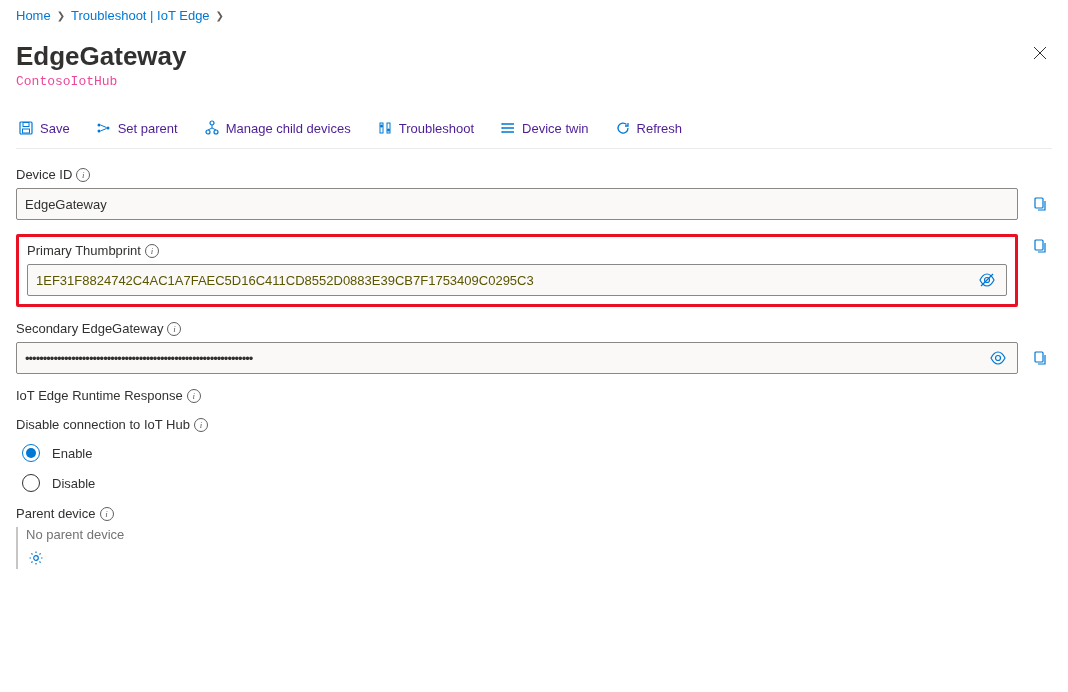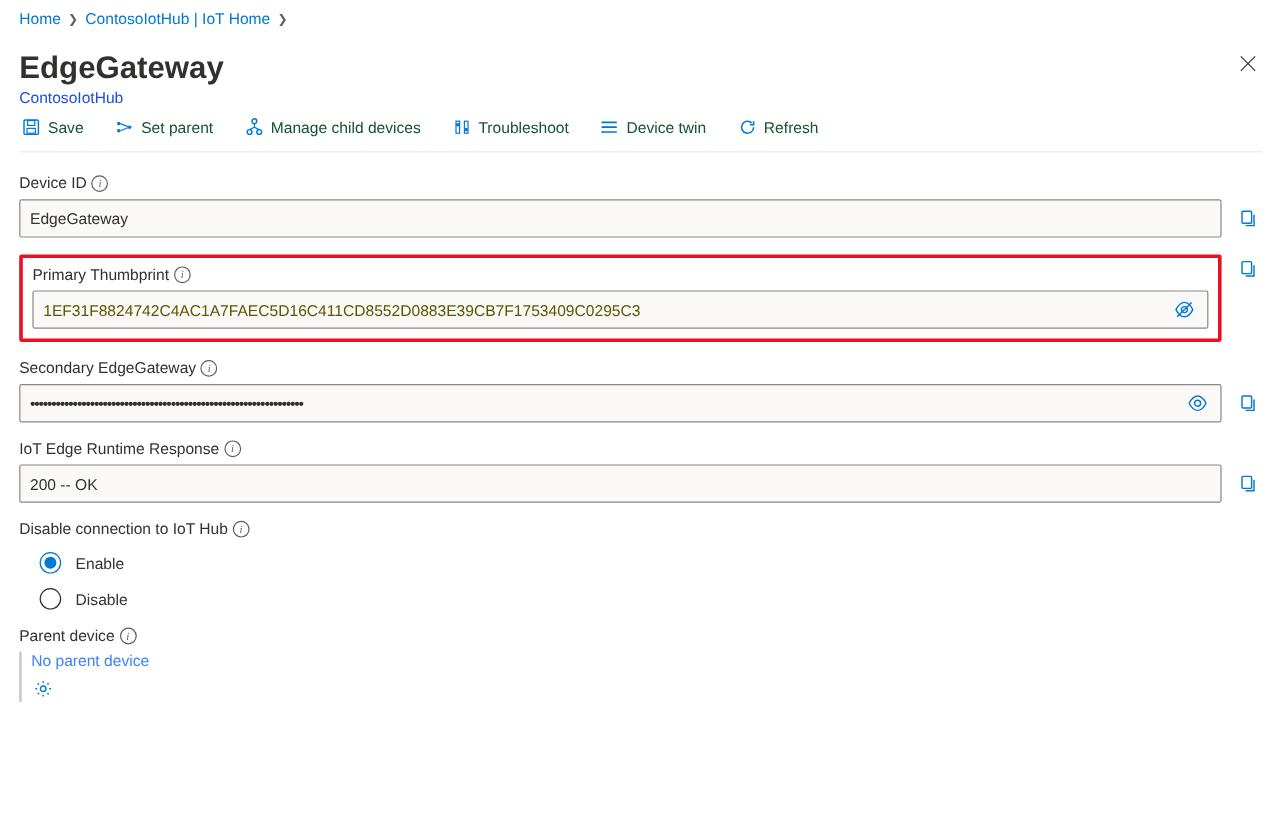--- a/index.html
+++ b/index.html
@@ -28,43 +28,44 @@
       justify-content: space-between;
     }
     .title {
       font-size: 26px;
       font-weight: 600;
       color: #323130;
       line-height: 1.2;
     }
     .subtitle {
       font-size: 13px;
-      color: #1d4ed8;
+      color: #ec4899;
       margin-top: 2px;
-      margin-bottom: 1px;
+      margin-bottom: 23px;
+      font-family: Liberation Mono, monospace;
     }
     .close-btn {
       background: none; border: none; cursor: pointer;
       padding: 4px;
       color: #605e5c;
       font-size: 18px;
     }
     .toolbar {
       display: flex;
       align-items: center;
       gap: 22px;
       padding: 6px 0 10px 0;
       border-bottom: 1px solid #edebe9;
       margin-bottom: 18px;
     }
     .toolbar-item {
       display: flex;
       align-items: center;
       gap: 6px;
-      color: #14532d;
+      color: #4c1d95;
       cursor: pointer;
       font-size: 13px;
       background: none;
       border: none;
       padding: 2px 2px;
     }
     .toolbar-item .ticon { color: #0078d4; display: inline-flex; }
     .field-row { margin-bottom: 14px; }
     .field-label {
       display: flex;
@@ -121,21 +122,21 @@
     }
     .highlighted-group .text-input {
       border-color: #8a8886;
     }
     .thumb-value { color: #5b5700; }
     .radio-group { margin-top: 8px; }
     .radio-row {
       display: flex;
       align-items: center;
       gap: 12px;
-      margin: 12px 0 12px 17px;
+      margin: 12px 0 12px 6px;
       cursor: pointer;
     }
     .radio-outer {
       width: 18px; height: 18px;
       border: 1px solid #323130;
       border-radius: 50%;
       display: inline-flex;
       align-items: center; justify-content: center;
     }
     .radio-outer.selected { border-color: #0078d4; }
@@ -144,35 +145,35 @@
       background: #0078d4;
       border-radius: 50%;
     }
     .parent-box {
       border-left: 2px solid #c8c6c4;
       padding-left: 8px;
       margin-top: 4px;
     }
     .parent-none {
       font-size: 13px;
-      color: #3b82f6;
+      color: #737373;
       margin-bottom: 6px;
     }
     svg { display: block; }
     .masked { letter-spacing: -1px; }
     .input-wrap { display: flex; align-items: center; gap: 10px; }
     .input-wrap .text-input { flex: 1; }
   </style>
 </head>
 <body>
 
 <nav class="breadcrumb">
   <a>Home</a>
   <span class="sep">❯</span>
-  <a>ContosoIotHub | IoT Home</a>
+  <a>Troubleshoot | IoT Edge</a>
   <span class="sep">❯</span>
 </nav>
 
 <div class="header-row">
   <div>
     <h1 class="title">EdgeGateway</h1>
     <div class="subtitle">ContosoIotHub</div>
   </div>
   <button class="close-btn">
     <span>
@@ -324,33 +325,20 @@
       </span>
     </button>
   </div>
 </div>
 
 <div class="field-row">
   <div class="field-label">
     <span>IoT Edge Runtime Response</span>
     <span class="info-icon">i</span>
   </div>
-  <div class="input-wrap">
-    <div class="text-input">
-      <span>200 -- OK</span>
-    </div>
-    <button class="copy-btn">
-      <span>
-        <svg width="16" height="16" viewBox="0 0 16 16">
-            <rect x="3" y="2" width="8" height="10" rx="1" fill="none" stroke="#0078d4" stroke-width="1.2"></rect>
-            <path d="M6 14 L13 14 L13 5" fill="none" stroke="#0078d4" stroke-width="1.2"></path>
-          </svg>
-      </span>
-    </button>
-  </div>
 </div>
 
 <div class="field-row">
   <div class="field-label">
     <span>Disable connection to IoT Hub</span>
     <span class="info-icon">i</span>
   </div>
   <div class="radio-group">
     <label class="radio-row">
       <span class="radio-outer selected">

